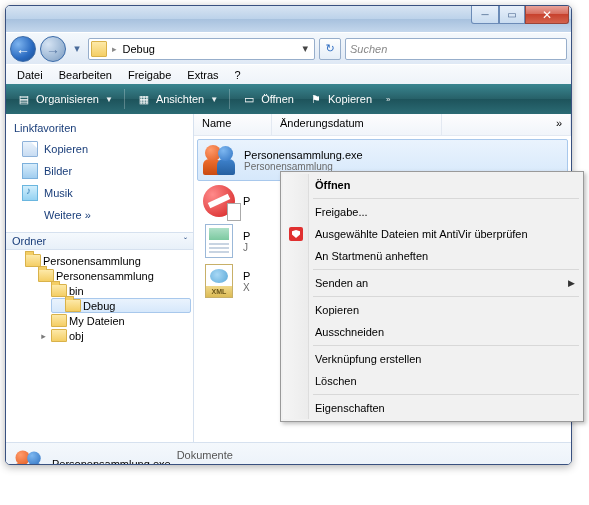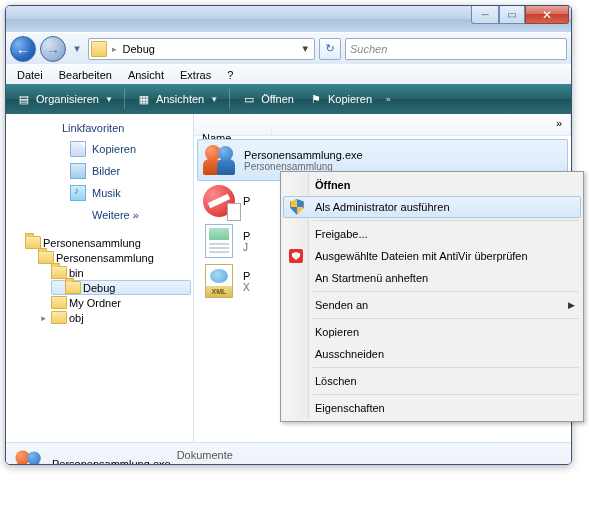--- a/index.html
+++ b/index.html
@@ -31,21 +31,21 @@
 
 .cmdbar { height: 30px; background: linear-gradient(#3a8690,#276169 49%,#1d535b 50%,#2b6b74); display: flex; align-items: center; padding: 0 4px; gap: 2px; color: #fff; }
 .cmdbtn { display: flex; align-items: center; gap: 4px; padding: 3px 6px; border-radius: 2px; }
 .cmdbtn .ci { width: 16px; height: 16px; display: flex; align-items: center; justify-content: center; }
 .cmdar { font-size: 8px; padding-left: 2px; opacity: .9; }
 .cmdsep { width: 1px; height: 20px; background: rgba(255,255,255,.25); margin: 0 3px; }
 
 .content { display: flex; height: calc(100% - 26px - 32px - 20px - 30px - 22px); }
 
 .leftpane { width: 188px; border-right: 1px solid #d6e1ef; display: flex; flex-direction: column; }
-.favs { padding: 6px 8px; margin-left: 48px; }
+.favs { padding: 6px 8px; }
 .favhdr { color: #1a3e7a; padding: 2px 0 4px; }
 .favitem { display: flex; align-items: center; gap: 6px; padding: 3px 0 3px 8px; color: #1a3e7a; }
 .fi { width: 16px; height: 16px; }
 .fi-doc { background: linear-gradient(#eaf3fc,#c8dcf2); border: 1px solid #8eb2da; border-radius: 1px; position: relative; }
 .fi-doc::after { content: ""; position: absolute; right: 0; top: 0; border: 3px solid transparent; border-right-color: #fff; border-top-color: #fff; }
 .fi-pic { background: linear-gradient(#d6ecfb,#a1cdef); border: 1px solid #7bb0dc; }
 .fi-mus { background: linear-gradient(#d1eefc,#95d2f2); border: 1px solid #6ab6df; position: relative; }
 .fi-mus::after { content: "♪"; position: absolute; left: 3px; top: -1px; font-size: 10px; color: #3a84b8; }
 .fi-more { color: #1a3e7a; font-size: 14px; line-height: 14px; text-align: center; }
 
@@ -53,21 +53,21 @@
 .tree { flex: 1; padding: 3px 2px; overflow: hidden; }
 .tnode { display: flex; align-items: center; gap: 2px; padding: 1px 0; white-space: nowrap; }
 .tw { width: 11px; text-align: center; color: #7a7a7a; font-size: 9px; }
 .tfold { width: 16px; height: 13px; background: linear-gradient(#fde9a8,#f4ce65); border: 1px solid #d9b24a; border-radius: 1px 1px 0 0; position: relative; }
 .tfold.open::before { content: ""; position: absolute; left: -1px; top: -4px; width: 7px; height: 3px; background: #f4ce65; border: 1px solid #d9b24a; border-bottom: none; border-radius: 1px 1px 0 0; }
 .tnode.sel { background: linear-gradient(#eaf3fd,#d6e8fb); border: 1px solid #a8c8ec; border-radius: 2px; padding: 0; }
 
 .rightpane { flex: 1; display: flex; flex-direction: column; }
 .colhdr { height: 22px; display: flex; border-bottom: 1px solid #e3e9f2; background: linear-gradient(#fdfdfe,#f1f5fa); }
 .col { padding: 3px 8px; border-right: 1px solid #e3e9f2; }
-.col.c1 { width: 78px; margin-top: 15px; }
+.col.c1 { width: 78px; }
 .col.c2 { width: 170px; }
 .col.c3 { flex: 1; text-align: right; }
 
 .files { flex: 1; padding: 3px; }
 .fileitem { display: flex; align-items: center; gap: 4px; padding: 2px; }
 .fileitem.sel { background: linear-gradient(#eaf3fd,#d6e8fb); border: 1px solid #a8c8ec; border-radius: 2px; }
 .fic { width: 40px; height: 36px; display: flex; align-items: center; justify-content: center; position: relative; }
 .ftxt { display: flex; flex-direction: column; }
 .ftxt .fn { color: #000; }
 .ftxt .ft { color: #6a6a6a; font-size: 10px; }
@@ -130,21 +130,21 @@
       <span class="bc-item">Debug</span>
       <span class="bc-drop">▾</span>
     </div>
     <div class="refresh">↻</div>
     <div class="searchbox">Suchen</div>
   </div>
 
   <div class="menubar">
     <span>Datei</span>
     <span>Bearbeiten</span>
-    <span>Ansicht</span>
+    <span>Freigabe</span>
     <span>Extras</span>
     <span>?</span>
   </div>
 
   <div class="cmdbar">
     <div class="cmdbtn">
       <span class="ci">▤</span>
       <span>Organisieren</span>
       <span class="cmdar">▼</span>
     </div>
@@ -180,20 +180,24 @@
           </div>
         <div class="favitem">
             <div class="fi fi-mus"></div>
             <span>Musik</span>
           </div>
         <div class="favitem">
             <div class="fi fi-more"></div>
             <span>Weitere »</span>
           </div>
       </div>
+      <div class="treehdr">
+        <span>Ordner</span>
+        <span style="font-size:9px">ˇ</span>
+      </div>
       <div class="tree">
         <div class="tnode" style="padding-left:4px">
             <span class="tw"></span>
             <div class="tfold open"></div>
             <span>Personensammlung</span>
           </div>
         <div class="tnode" style="padding-left:17px">
             <span class="tw"></span>
             <div class="tfold open"></div>
             <span>Personensammlung</span>
@@ -204,33 +208,34 @@
             <span>bin</span>
           </div>
         <div class="tnode sel" style="margin-left:43px">
             <span class="tw"></span>
             <div class="tfold open"></div>
             <span>Debug</span>
           </div>
         <div class="tnode" style="padding-left:30px">
             <span class="tw"></span>
             <div class="tfold"></div>
-            <span>My Ordner</span>
+            <span>My Dateien</span>
           </div>
         <div class="tnode" style="padding-left:30px">
             <span class="tw">▸</span>
             <div class="tfold"></div>
             <span>obj</span>
           </div>
       </div>
     </div>
 
     <div class="rightpane">
       <div class="colhdr">
         <div class="col c1">Name</div>
+        <div class="col c2">Änderungsdatum</div>
         <div class="col c3">»</div>
       </div>
       <div class="files">
         <div class="fileitem sel">
           <div class="fic">
               <div class="ic-exe">
                 <div class="b1"></div>
                 <div class="b2"></div>
                 <div class="p1"></div>
                 <div class="p2"></div>
@@ -288,26 +293,20 @@
     <span style="color:#555;align-self:flex-start;margin-top:4px">Dokumente</span>
   </div>
 
 </div>
 
 <div class="ctxmenu">
   <div class="cmgutter"></div>
   <div class="cmitem bold">
       <span>Öffnen</span>
     </div>
-  <div class="cmitem hover">
-    <div class="cmic">
-        <div class="ic-shield"></div>
-      </div>
-    <span>Als Administrator ausführen</span>
-  </div>
   <div class="cmsep"></div>
   <div class="cmitem">
       <span>Freigabe...</span>
     </div>
   <div class="cmitem">
     <div class="cmic">
         <div class="ic-av"></div>
       </div>
     <span>Ausgewählte Dateien mit AntiVir überprüfen</span>
   </div>
@@ -321,19 +320,22 @@
     </div>
   <div class="cmsep"></div>
   <div class="cmitem">
       <span>Kopieren</span>
     </div>
   <div class="cmitem">
       <span>Ausschneiden</span>
     </div>
   <div class="cmsep"></div>
   <div class="cmitem">
+      <span>Verknüpfung erstellen</span>
+    </div>
+  <div class="cmitem">
       <span>Löschen</span>
     </div>
   <div class="cmsep"></div>
   <div class="cmitem">
       <span>Eigenschaften</span>
     </div>
 </div>
 
 </body></html>

